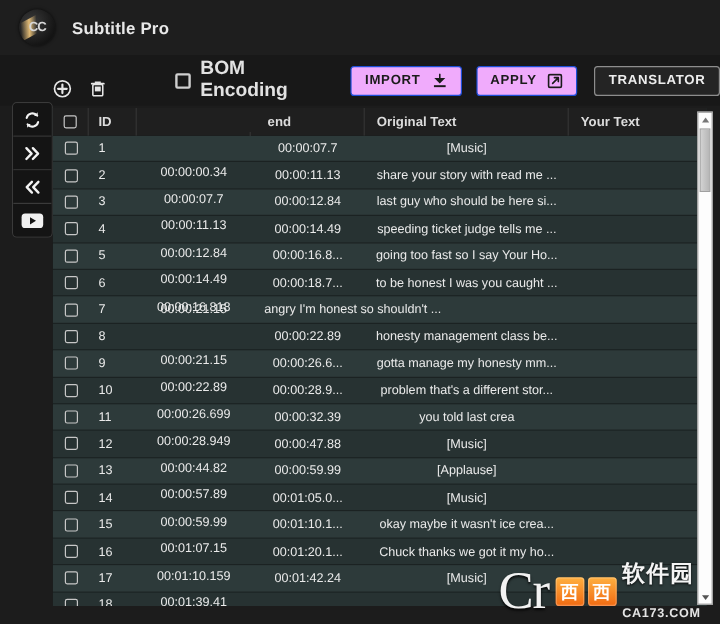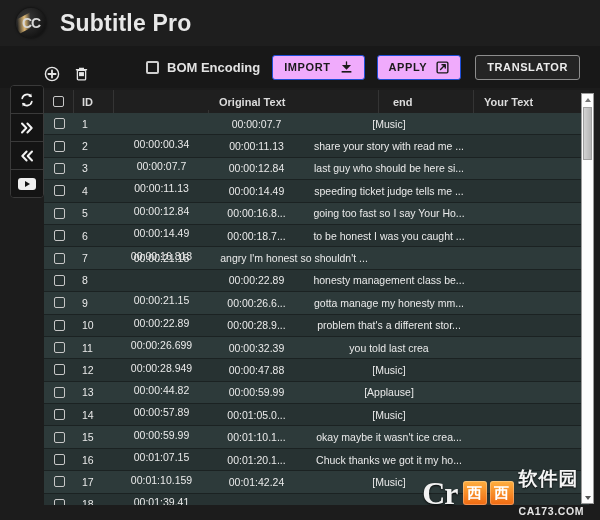--- a/index.html
+++ b/index.html
@@ -19,47 +19,47 @@
   }
   .logo{
     width:30px;height:30px;border-radius:50%;margin-left:16px;
     background:radial-gradient(circle at 35% 35%, #3a3a3a 0%, #151515 70%, #0a0a0a 100%);
     position:relative;overflow:hidden;
     box-shadow:0 0 3px rgba(0,0,0,.8);
   }
   .logo .cc{
     position:absolute;left:0;top:0;width:100%;height:100%;
     display:flex;align-items:center;justify-content:center;
-    font-size:14px;font-weight:bold;color:#d8d8d8;letter-spacing:-1px;
+    font-size:11px;font-weight:bold;color:#d8d8d8;letter-spacing:-1px;
     font-family:"Liberation Sans", sans-serif;
   }
   .logo .streak{
     position:absolute;left:-2px;top:8px;width:22px;height:14px;
     background:linear-gradient(115deg, rgba(255,215,140,0) 20%, rgba(255,210,130,.85) 48%, rgba(255,200,110,0) 72%);
     transform:rotate(-28deg);
   }
   .apptitle{
-    margin-left:14px;color:#e8e8e8;font-size:23px;font-weight:bold;
+    margin-left:14px;color:#e8e8e8;font-size:14px;font-weight:bold;
     letter-spacing:.2px;
   }
 
   
   .toolbar{
     position:absolute;left:0;top:46px;width:600px;height:42px;
     background:#181818;
     display:flex;align-items:center;
   }
   .bom{
     display:flex;align-items:center;margin-left:146px;gap:8px;cursor:pointer;
   }
   .cbox{
     width:13px;height:13px;border:2px solid #cfcfcf;border-radius:2px;
     background:transparent;box-sizing:border-box;
   }
-  .bom-label{color:#e2e2e2;font-size:13px;font-weight:bold;}
+  .bom-label{color:#e2e2e2;font-size:16px;font-weight:bold;}
 
   .btn{
     height:25px;display:inline-flex;align-items:center;gap:9px;
     padding:0 11px;margin-left:12px;border-radius:3px;
     font-size:11px;font-weight:bold;letter-spacing:.6px;
     cursor:pointer;box-sizing:border-box;white-space:nowrap;
   }
   .btn-light{background:#f0abfc;color:#1b1b1b;border:1px solid #1d4ed8;}
   .btn-dark{background:#242424;color:#ededed;border:1px solid #8d8d8d;margin-left:14px;}
   .btn svg{display:block;}
@@ -147,21 +147,21 @@
     box-sizing:border-box;cursor:pointer;
   }
 
   
   .wm{
     position:absolute;right:16px;bottom:2px;height:50px;
     display:flex;align-items:center;gap:5px;
     pointer-events:none;
   }
   .wm-cr{
-    font-family:"Liberation Serif", serif;font-size:32px;font-weight:bold;
+    font-family:"Liberation Serif", serif;font-size:44px;font-weight:normal;
     color:#f2f2f2;line-height:1;letter-spacing:-1px;
     text-shadow:0 1px 2px rgba(0,0,0,.9);
   }
   .wm-xi{display:flex;gap:3px;}
   .wm-xi span{
     display:flex;align-items:center;justify-content:center;
     width:24px;height:24px;border-radius:3px;
     background:linear-gradient(180deg,#ffb040,#f06a12);
     color:#fff;font-size:15px;font-weight:bold;
     font-family:"DejaVu Sans", sans-serif;
@@ -268,22 +268,22 @@
       <div class="hc c-chk" style="justify-content:center;padding-left:0">
         <div class="rbox"></div>
       </div>
       <div class="hc c-id">ID</div>
       <div class="hc c-start" style="justify-content:flex-start;padding-left:14px;gap:16px">
         <span>start</span>
         <svg width="9" height="10" viewBox="0 0 10 12">
           <path d="M5 1.2v9.6M1.6 4.4L5 1 8.4 4.4" fill="none" stroke="#dcdcdc" stroke-width="1.6" stroke-linecap="round" stroke-linejoin="round"></path>
         </svg>
       </div>
+      <div class="hc c-end" style="justify-content:flex-start;padding-left:14px">end</div>
       <div class="hc c-orig" style="justify-content:flex-start;padding-left:10px">Original Text</div>
-      <div class="hc c-end" style="justify-content:flex-start;padding-left:14px">end</div>
       <div class="hc c-your" style="border-right:none;padding-left:10px">Your Text</div>
     </div>
     <div class="rows" id="rows">
         <div class="row odd">
           <div class="c c-chk">
             <div class="rbox"></div>
           </div>
           <div class="c c-id">1</div>
           <div class="c c-start">00:00:00.34</div>
           <div class="c c-end">00:00:07.7</div>

